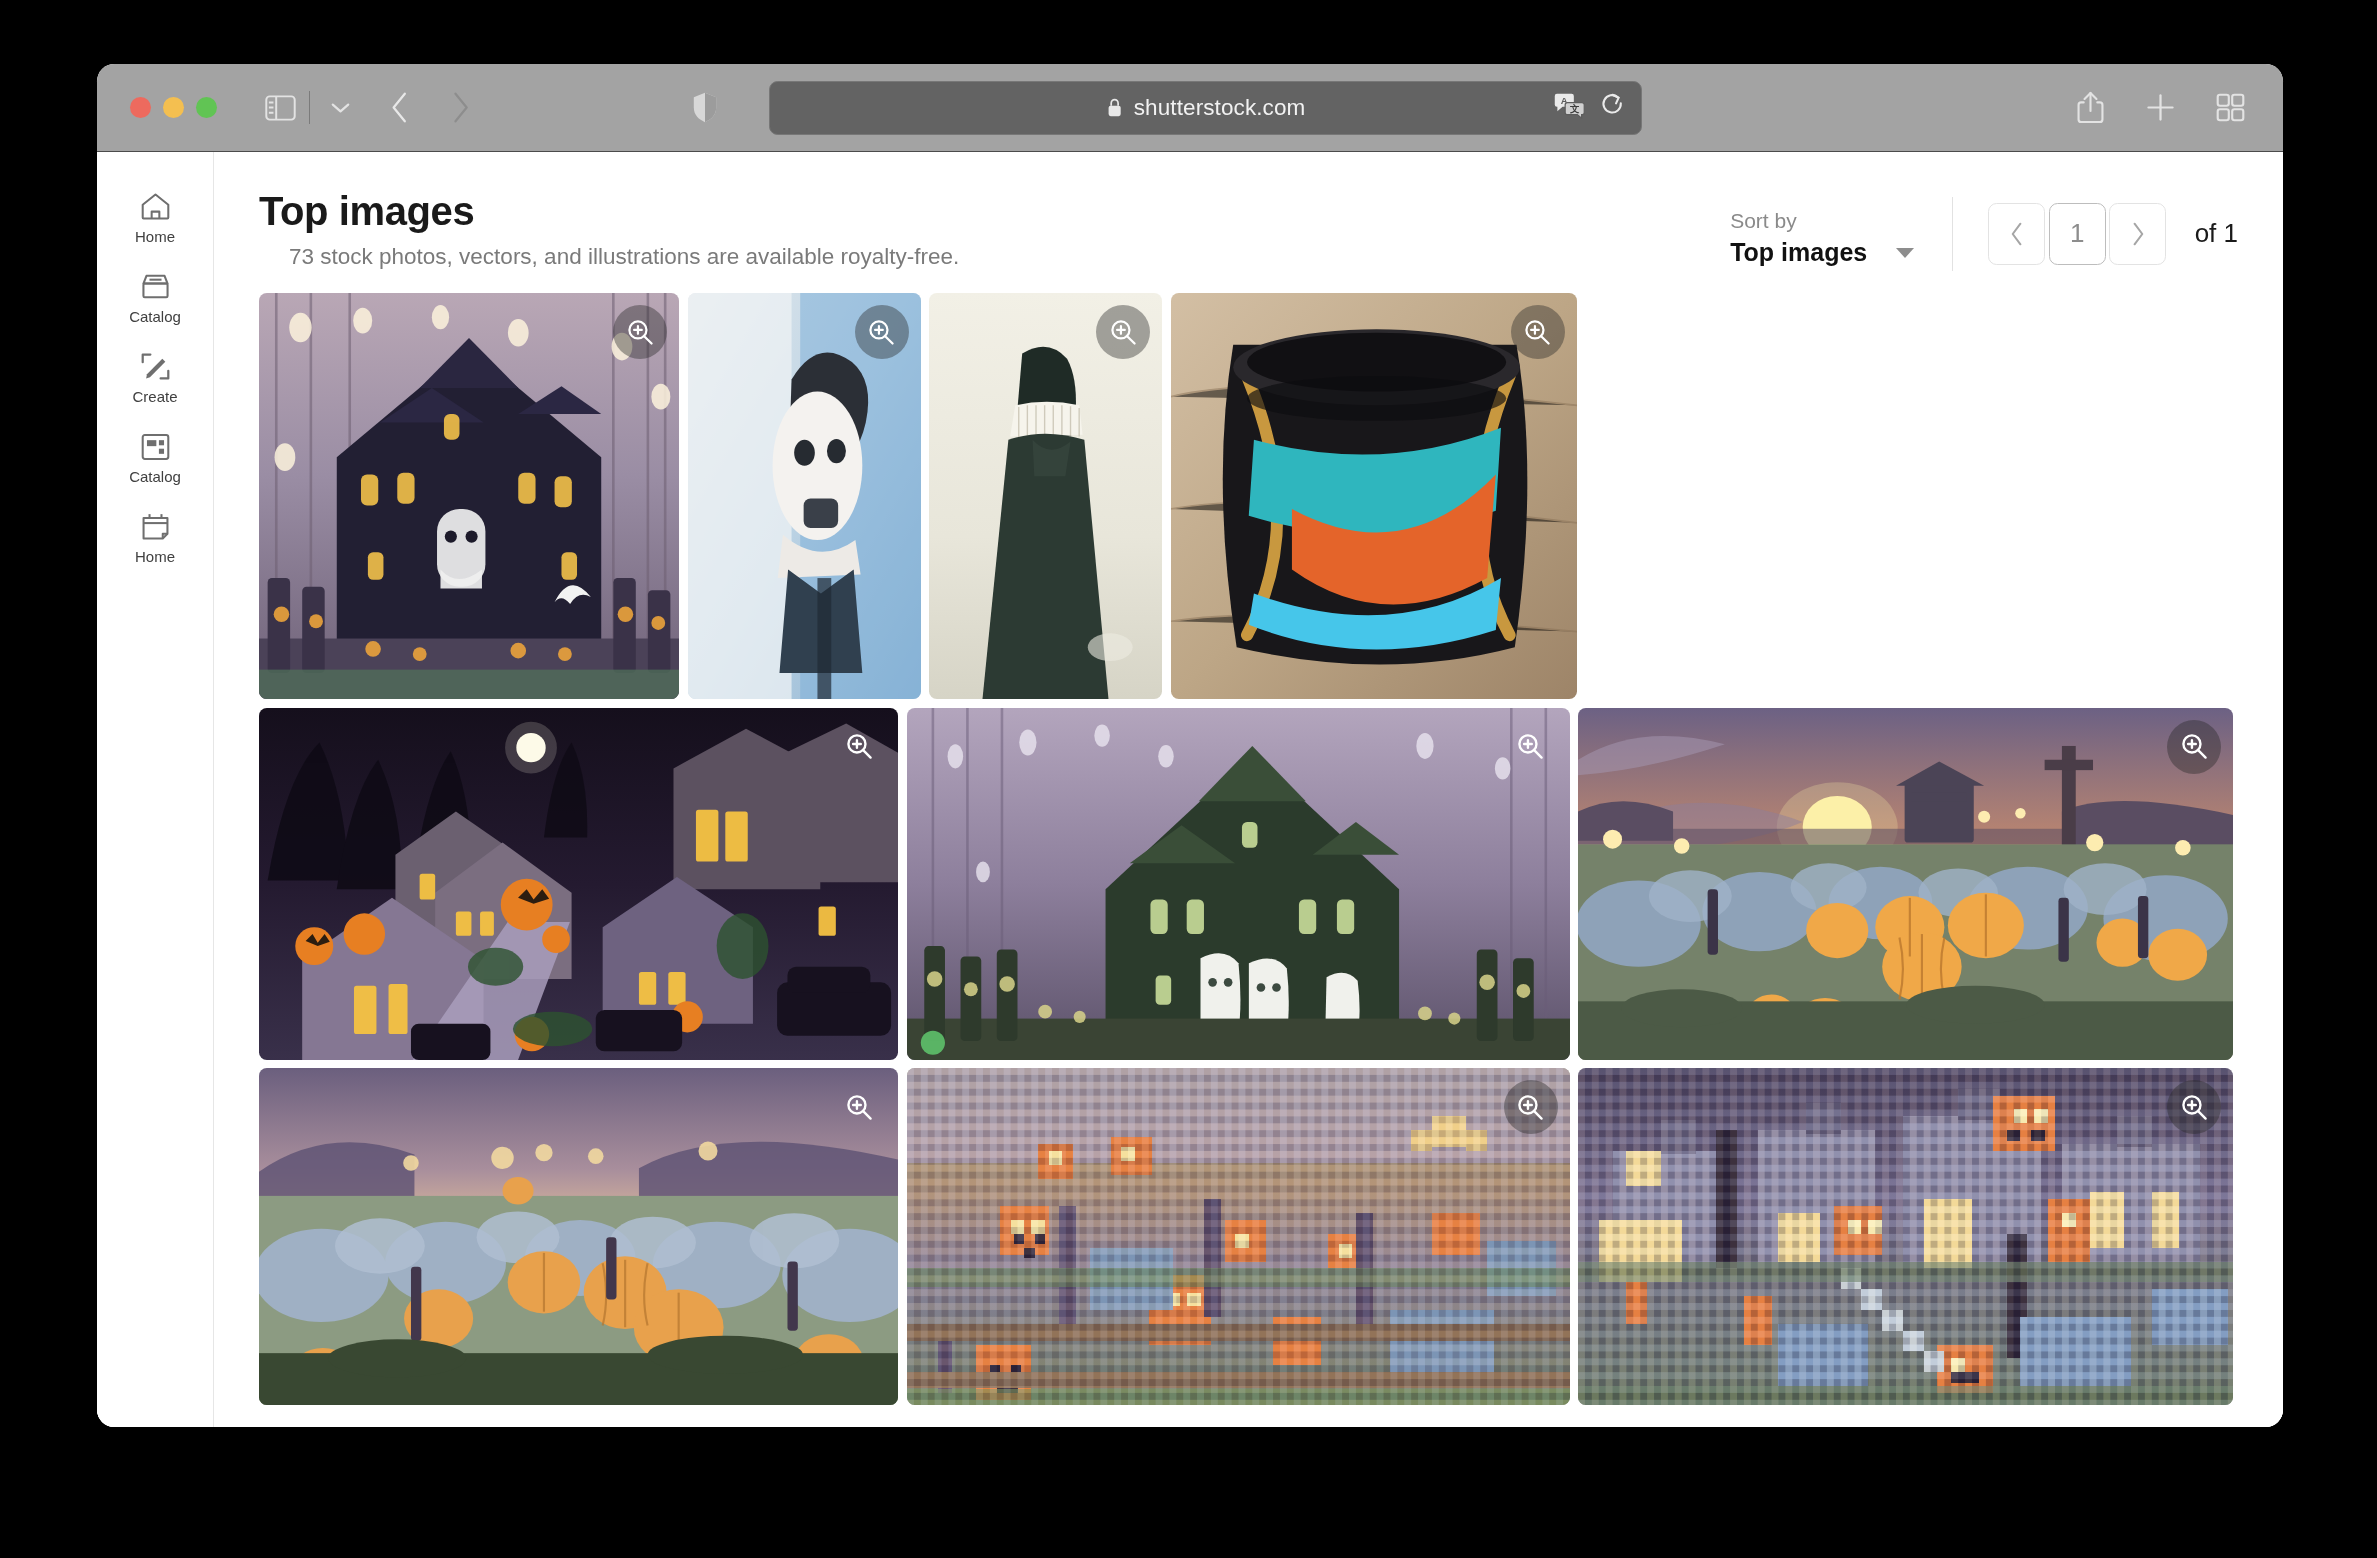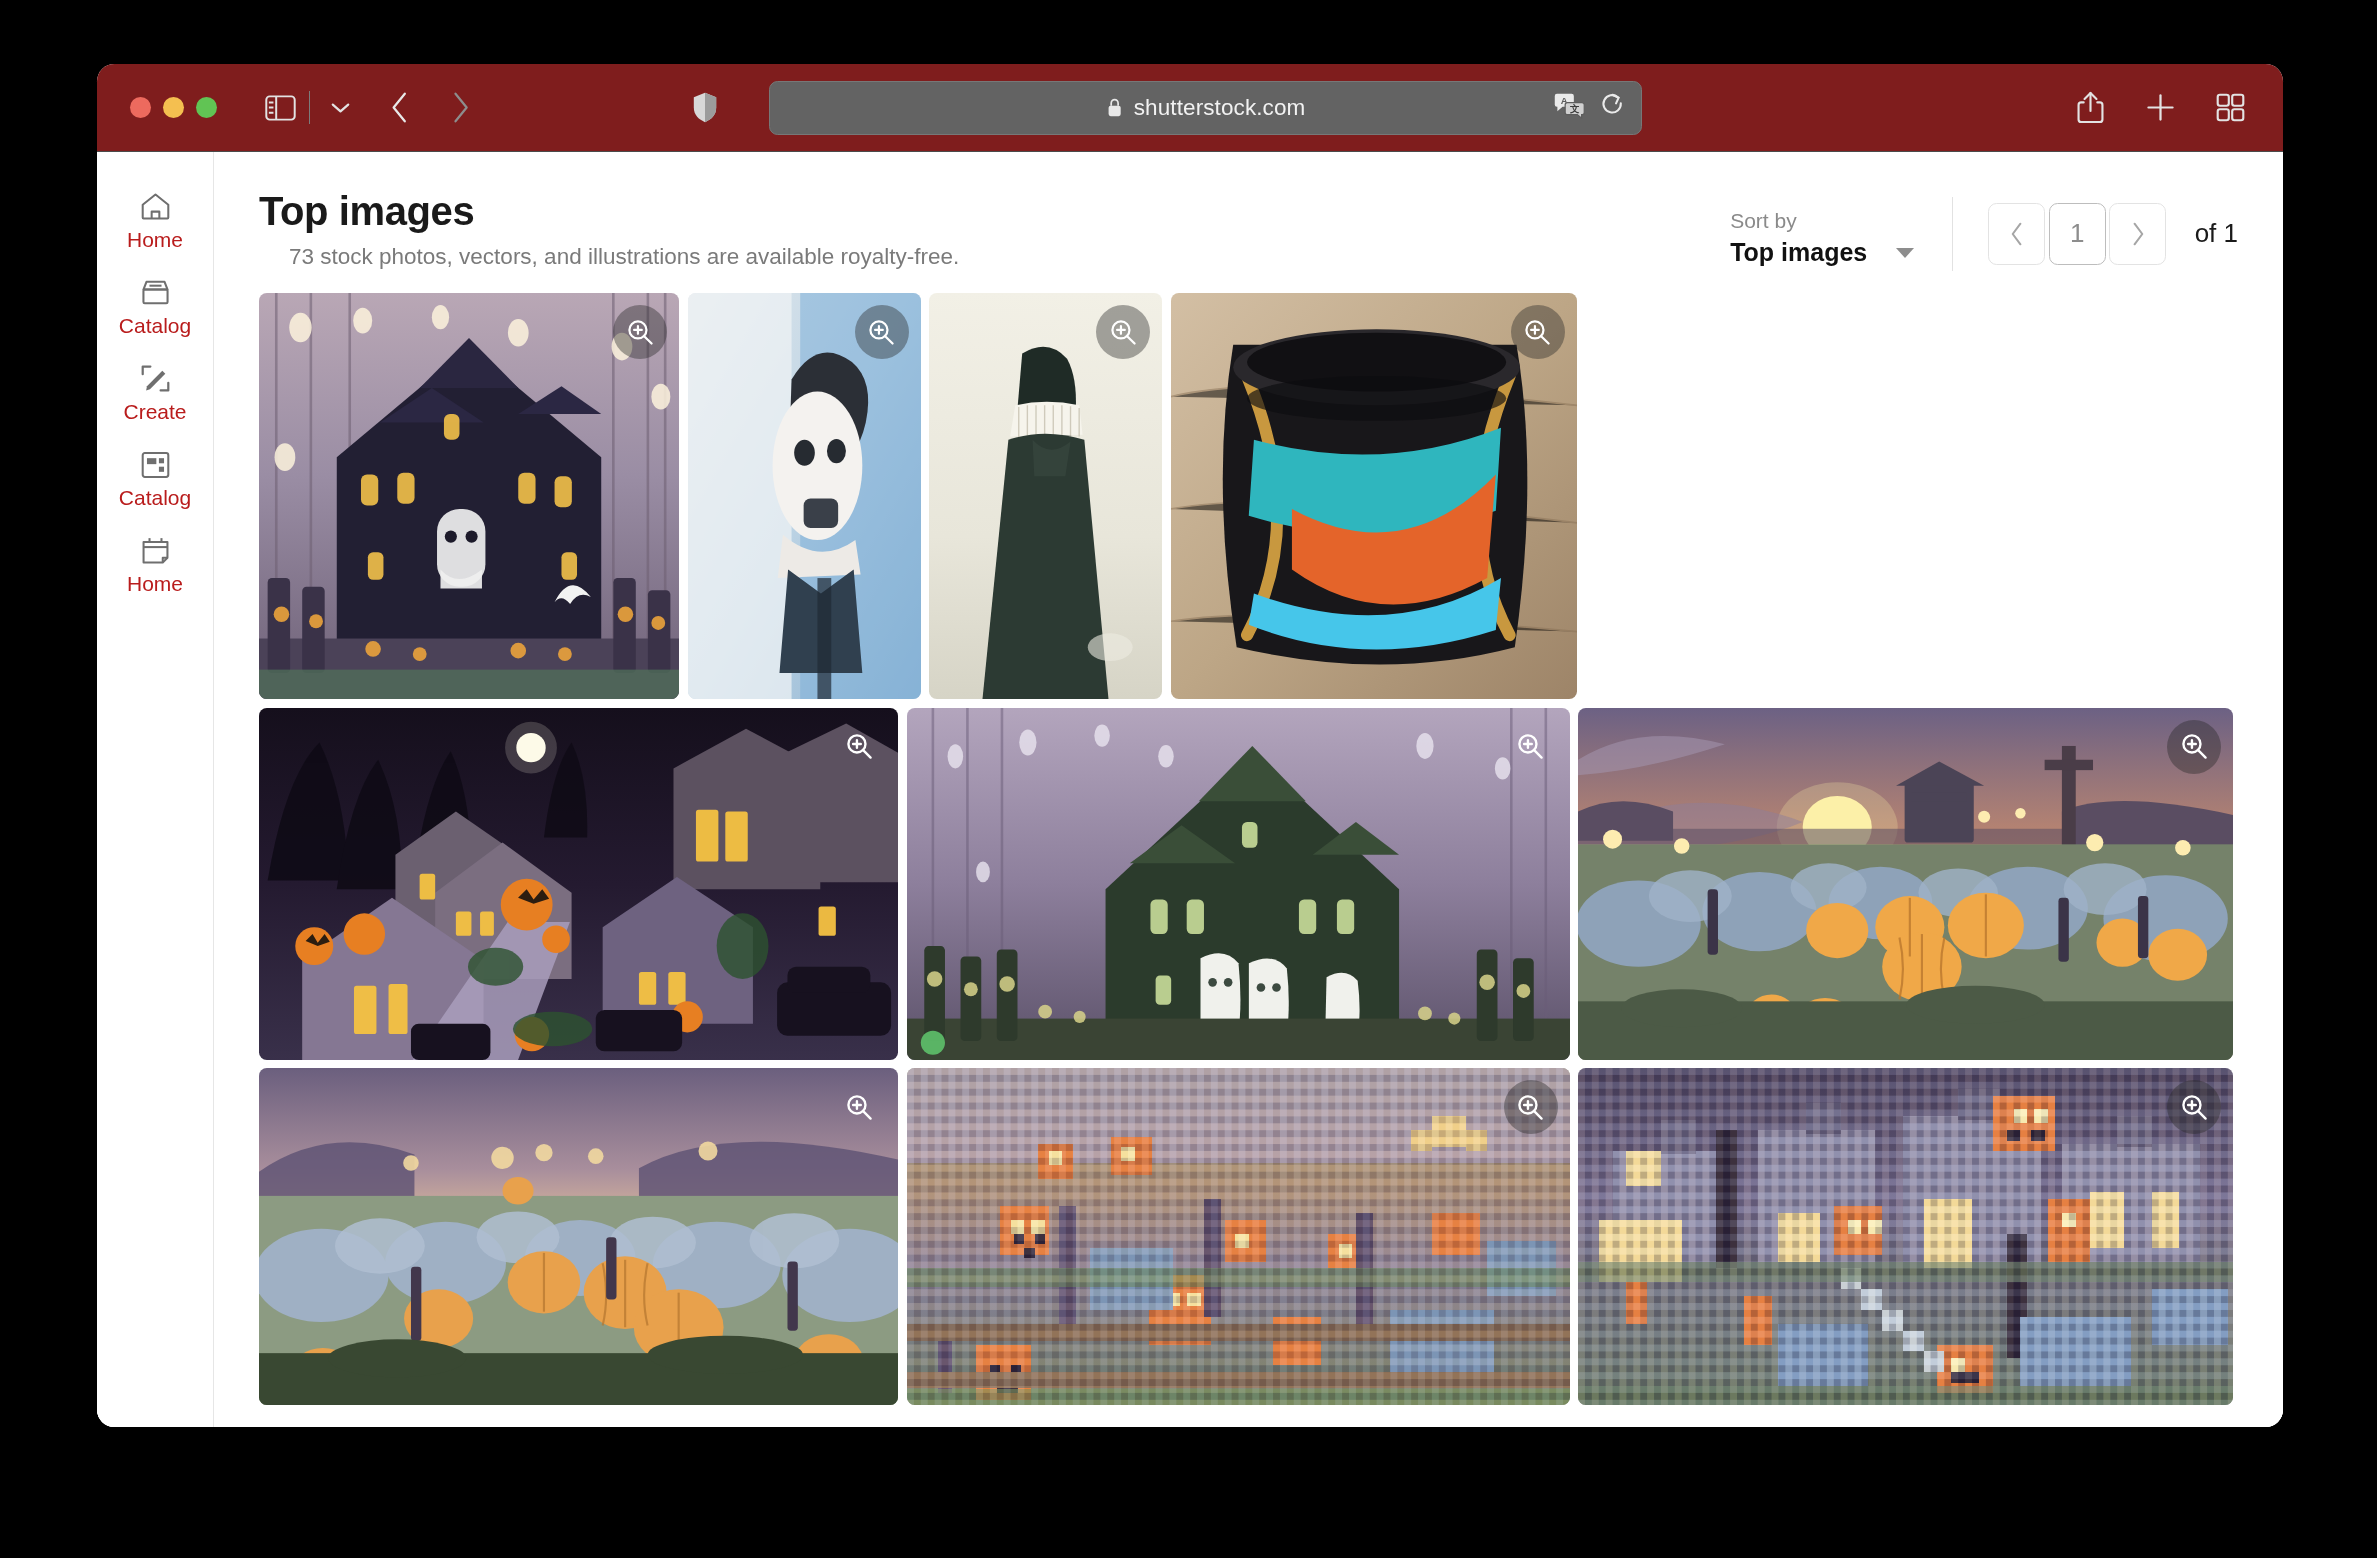--- a/index.html
+++ b/index.html
@@ -18,21 +18,21 @@
     border-radius: 17.3px;
     overflow: hidden;
     background: #ffffff;
     box-shadow: 0 15.6px 52px rgba(0,0,0,.55);
   }
 
   
   .toolbar {
     position: relative;
     height: 88px;
-    background: #7f1d1d;
+    background: #a3a3a3;
     display: flex;
     align-items: center;
     border-bottom: 0.9px solid #4b4b4b;
   }
   .traffic { display: flex; gap: 12px; margin-left: 33px; }
   .light { width: 21px; height: 21px; border-radius: 50%; }
   .light.red { background: #ed6a5e; }
   .light.yellow { background: #f4bf50; }
   .light.green { background: #61c454; }
 
@@ -86,21 +86,21 @@
     display: flex; flex-direction: column;
     flex: 0 0 117px;
   }
   .side-items { padding-top: 24px; }
   .side-item {
     display: flex; flex-direction: column; align-items: center;
     gap: 6px; padding: 14px 0 12px;
     color: #6b6b6b; cursor: pointer;
   }
   .side-item .ic { width: 33px; height: 33px; display: flex; align-items: center; justify-content: center; }
-  .side-label { font-size: 21px; color: #b91c1c; line-height: 1; }
+  .side-label { font-size: 15px; color: #404040; line-height: 1; }
   .side-spacer { flex: 1; }
   .side-help {
     border-top: 0.9px solid #e6e6e6;
     background: #f8f8f8;
     padding: 35px 0 0;
     display: flex; flex-direction: column; align-items: center;
     gap: 7px; cursor: pointer; height: 173px;
   }
 
   

